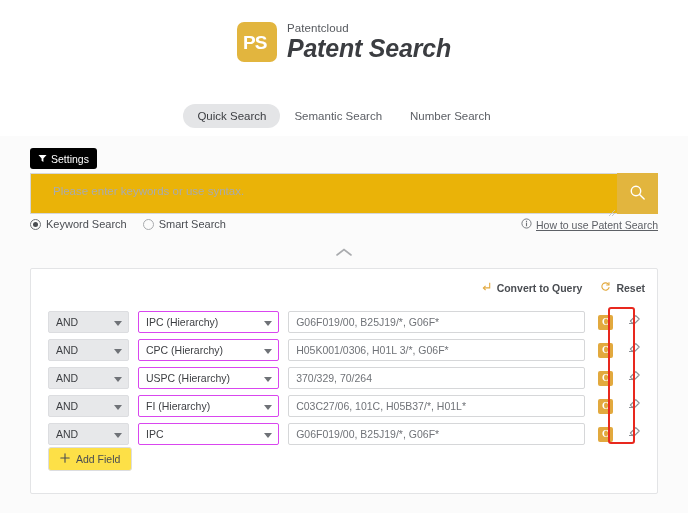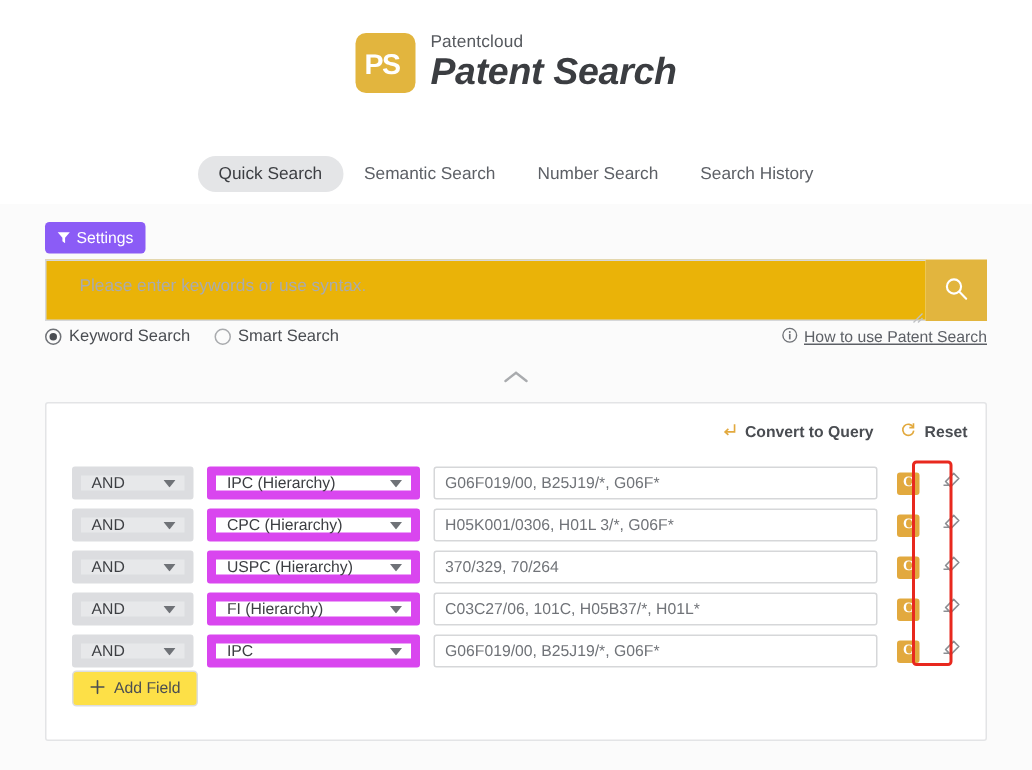--- a/index.html
+++ b/index.html
@@ -84,21 +84,21 @@
     width: 688px;
     height: 377px;
     background: #fbfbfb;
   }
 
   
   .settings-btn {
     position: absolute;
     left: 30px; top: 148px;
     height: 21px;
-    background: #8b5cf6;
+    background: #000000;
     border-radius: 3px;
     color: #ffffff;
     font-size: 10.5px;
     display: flex;
     align-items: center;
     padding: 0 8px;
     gap: 4px;
     cursor: pointer;
   }
   .settings-btn svg { display:block; }
@@ -234,21 +234,21 @@
   }
   .frow {
     display: flex;
     align-items: center;
     height: 22px;
     margin-bottom: 6px;
     position: relative;
   }
   .sel {
     height: 22px;
-    border: 6px solid #d946ef;
+    border: 1px solid #d946ef;
     border-radius: 2px;
     background: #ffffff;
     font-size: 10.5px;
     color: #3c3e42;
     display: flex;
     align-items: center;
     padding: 0 7px;
     position: relative;
     cursor: pointer;
   }
@@ -337,21 +337,20 @@
     <div class="logo-text">
       <div class="logo-sub">Patentcloud</div>
       <div class="logo-title">Patent Search</div>
     </div>
   </div>
 
   <div class="tabs">
     <div class="tab active">Quick Search</div>
     <div class="tab">Semantic Search</div>
     <div class="tab">Number Search</div>
-    <div class="tab">Search History</div>
   </div>
 
   <div class="content"></div>
 
   <div class="settings-btn">
     <span>
       <svg width="9" height="9" viewBox="0 0 10 10">
         <path d="M0.5 1 L9.5 1 L6 5 L6 9 L4 7.6 L4 5 Z" fill="#ffffff"></path>
       </svg>
     </span>

